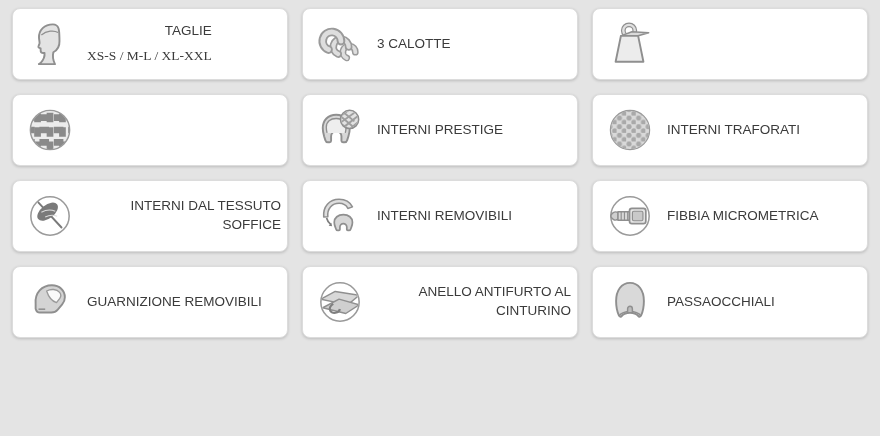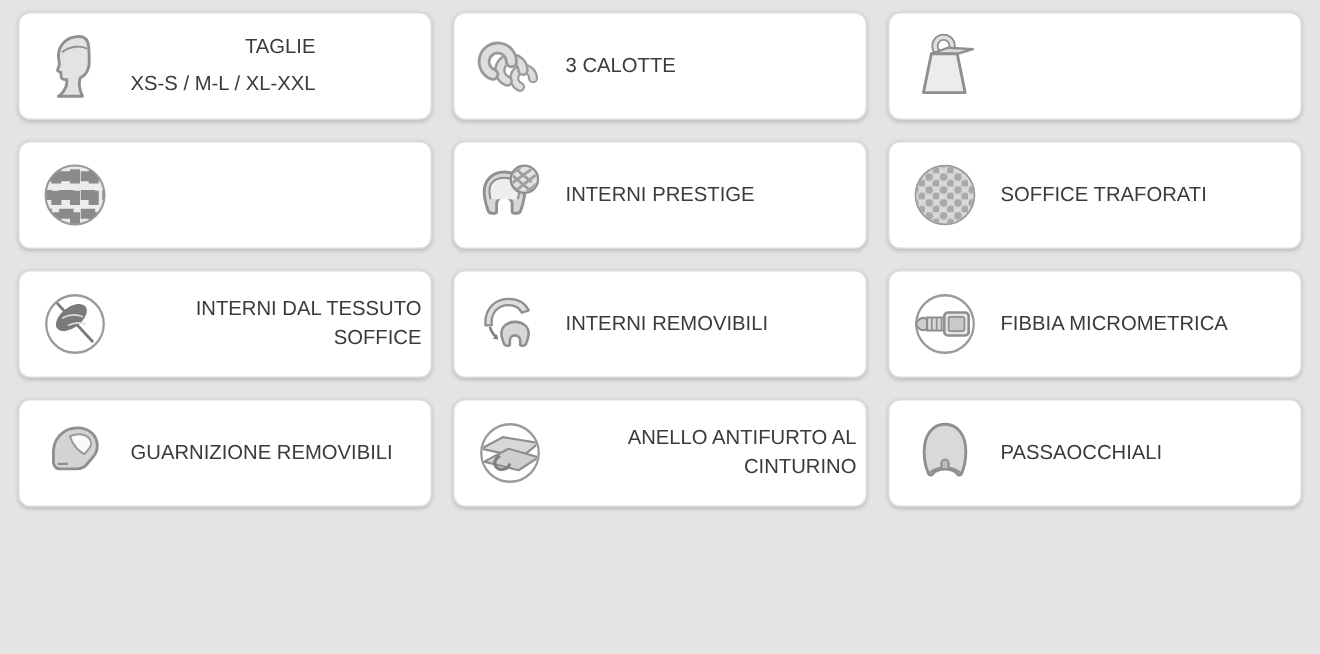--- a/index.html
+++ b/index.html
@@ -34,21 +34,21 @@
     width:48px;height:56px;
     display:flex;align-items:center;justify-content:center;
     margin-right:13px;
   }
   .icon svg{width:46px;height:46px;display:block;}
   .text{
     color:#3b3b3b;
     font-size:13.5px;
     line-height:1.4;
   }
-  .line + .line{margin-top:6px;}
+  .line + .line{margin-top:6px;font-family:Liberation Serif, serif;}
 </style>
 </head>
 <body>
 
 <div id="icon-defs" aria-hidden="true">
 
   <svg viewBox="0 0 48 48">
     <path d="M27 3.5c-9 0-14.5 6-14.5 13.5 0 2.6.8 4.6.6 6.2-.2 1.3-1.5 3.3-1.2 4 .3.6 1.4 1 2.3 1.3 0 1.8-.2 3.2.6 4.1.8.9 2.6.9 3.5.7.4 3.8-.9 7.3-4.2 10.6L12.4 45h16.8c-2.1-4.1-2.7-8.3-1.7-12.4 4.1-2.3 6.6-6.8 6.4-11.8C33.6 11.6 34.6 3.5 27 3.5z" fill="#e3e3e3" stroke="#8f8f8f" stroke-width="2" stroke-linejoin="round"></path>
     <path d="M15 14.5c5.5-4.5 13-5 17.5-2.5" fill="none" stroke="#8f8f8f" stroke-width="1.3"></path>
   </svg>
@@ -251,21 +251,21 @@
             <pattern id="perfdots" width="10" height="9" patternUnits="userSpaceOnUse">
               <circle cx="3" cy="2.5" r="2.7" fill="#a9a9a9"></circle>
               <circle cx="8" cy="7" r="2.7" fill="#a9a9a9"></circle>
             </pattern>
           </defs>
     <circle cx="24" cy="24" r="20.5" fill="#d9d9d9" stroke="#9a9a9a" stroke-width="1.2"></circle>
     <circle cx="24" cy="24" r="20" fill="url(#perfdots)"></circle>
   </svg>
       </span>
     <div class="text">
-        <div class="line">SOFFICE TRAFORATI</div>
+        <div class="line">INTERNI TRAFORATI</div>
       </div>
   </div>
     <div class="card">
     <span class="icon">
         <svg viewBox="0 0 48 48">
     <circle cx="24" cy="24" r="20" fill="#ffffff" stroke="#9a9a9a" stroke-width="1.6"></circle>
     <ellipse cx="21.5" cy="19.5" rx="12.5" ry="7" transform="rotate(-38 21.5 19.5)" fill="#7a7a7a"></ellipse>
     <path d="M12 10l24 26" stroke="#7a7a7a" stroke-width="2" stroke-linecap="round" fill="none"></path>
     <path d="M15 20c4.5-2.5 10-3 14.5-1M19 25c4-2 8.5-2.3 12.5-.8" stroke="#dcdcdc" stroke-width="1.1" fill="none"></path>
   </svg>

